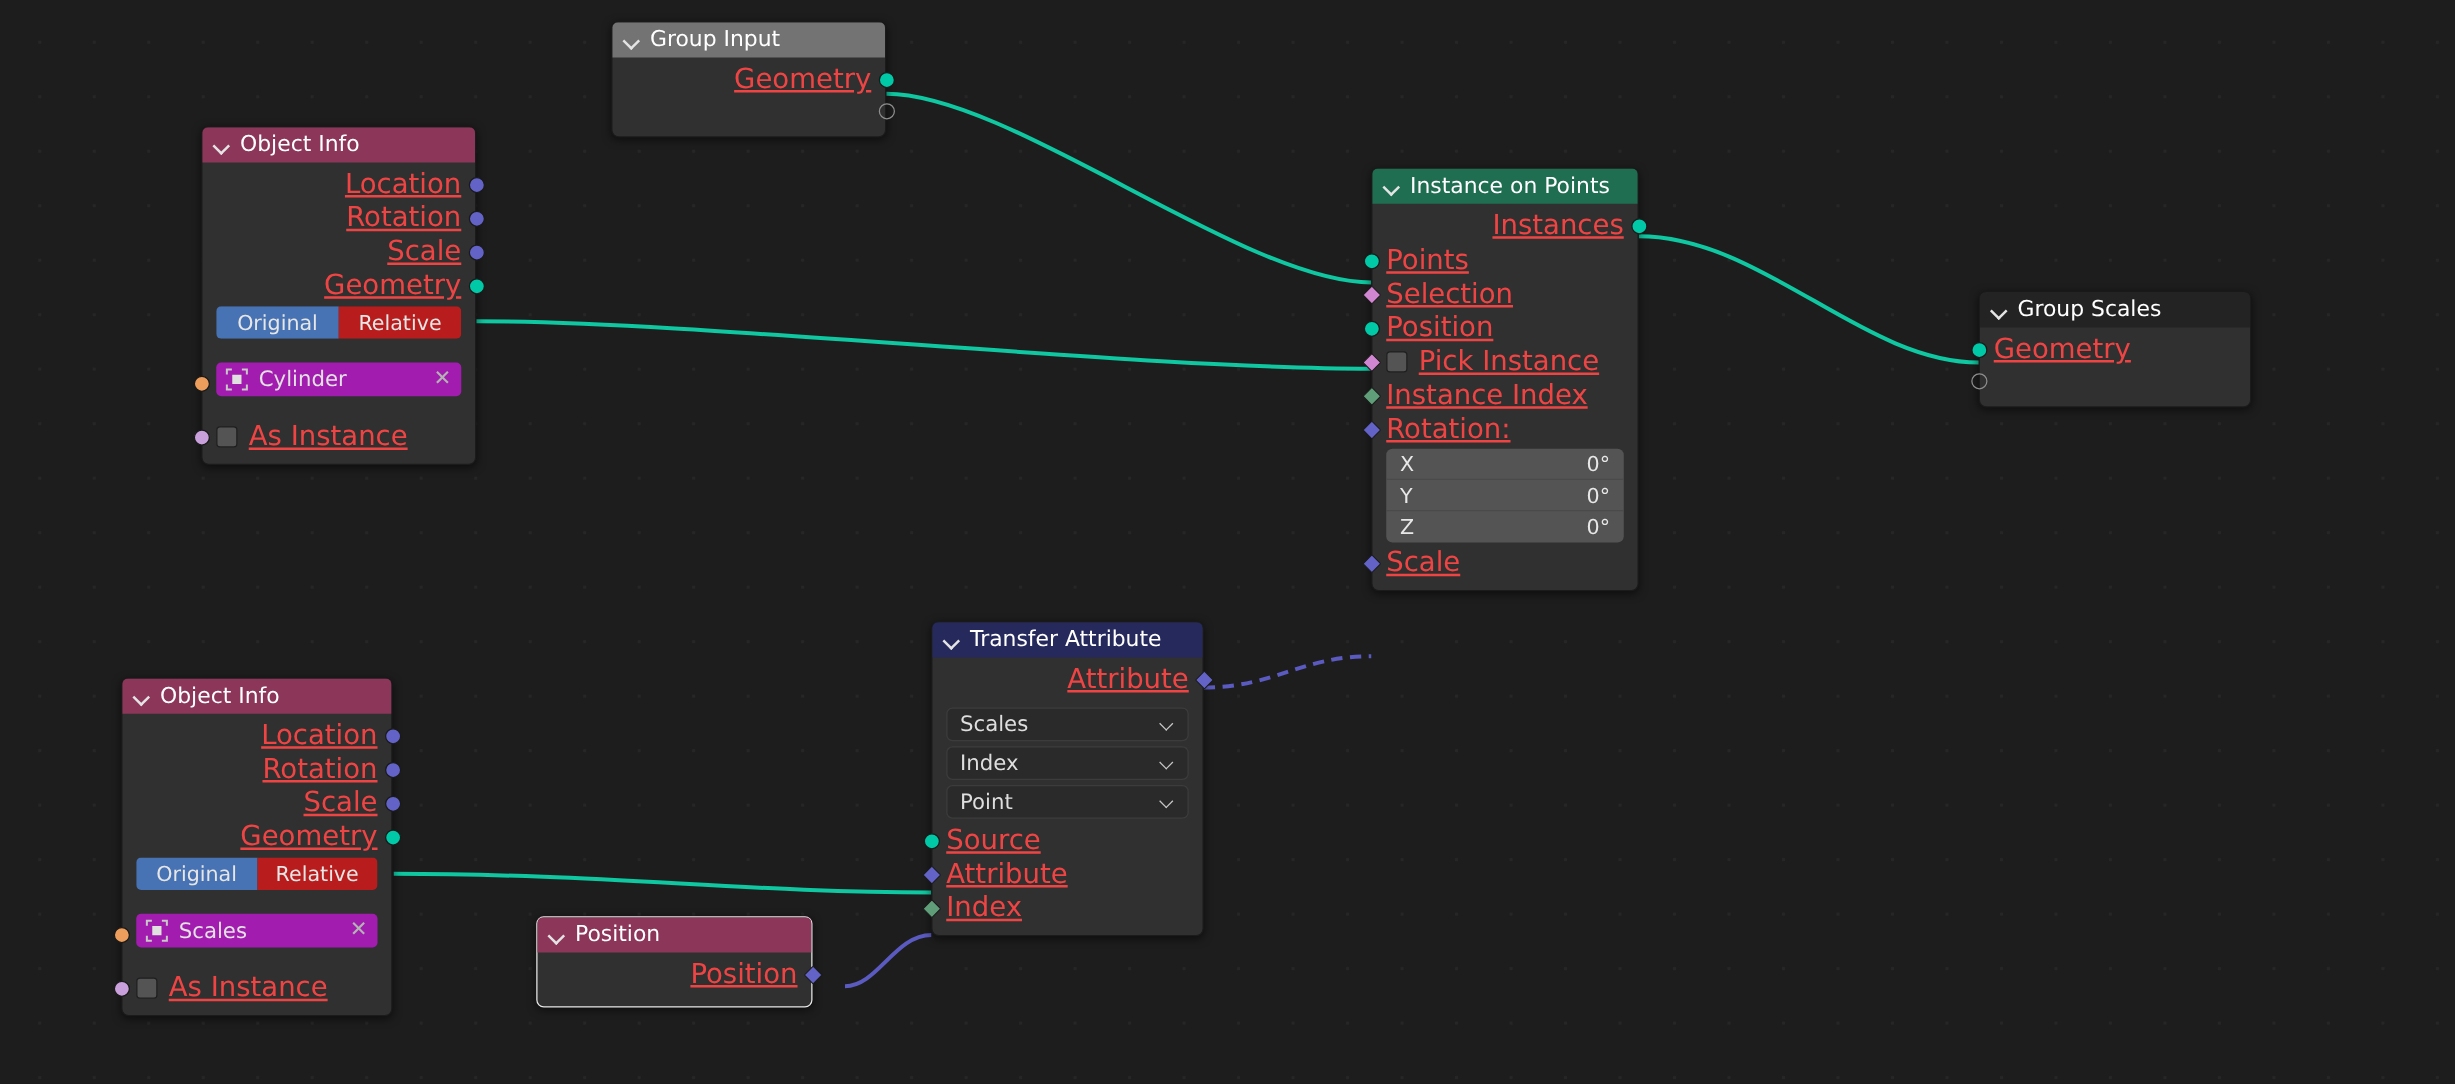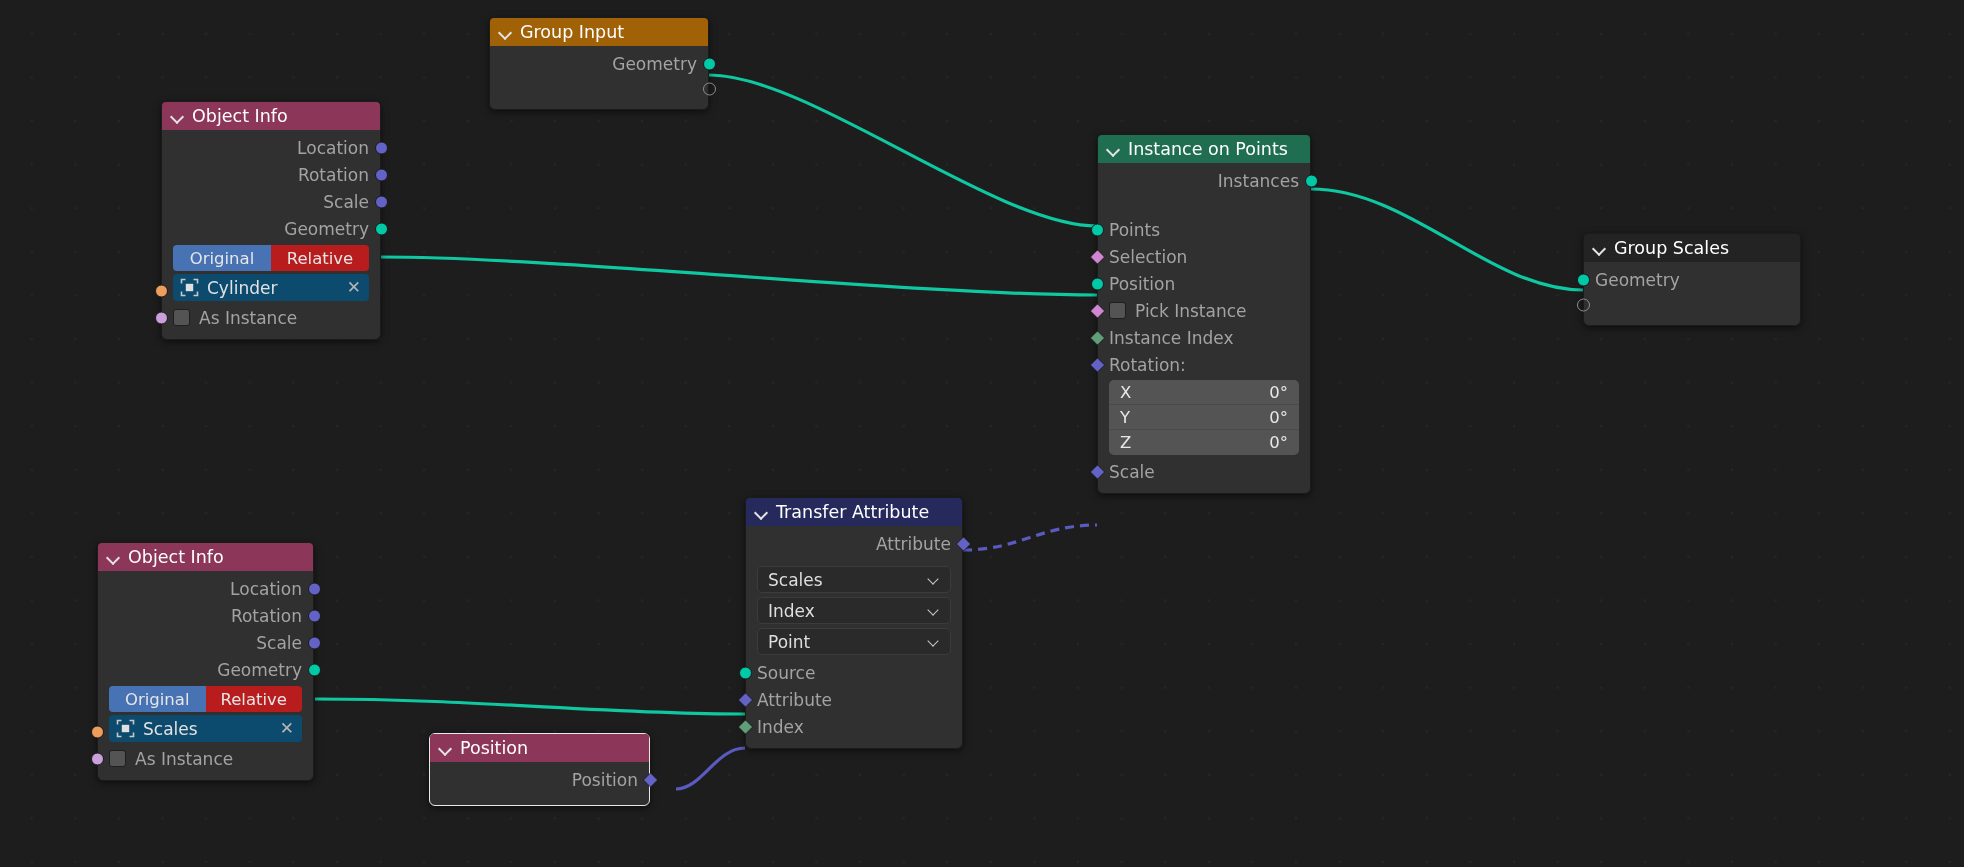--- a/index.html
+++ b/index.html
@@ -64,21 +64,21 @@
   .row {
     position: relative;
     height: 27px;
     display: flex;
     align-items: center;
     padding: 0 11px;
     white-space: nowrap;
   }
   .row.out { justify-content: flex-end; }
   .row.in  { justify-content: flex-start; }
-  .row-label { font-size: 17px; color: #a3a3a3; }
+  .row-label { font-size: 22px; color: #ef4444; text-decoration: underline; }
 
   
   .sock {
     position: absolute;
     width: 13px; height: 13px;
     top: 50%;
     transform: translateY(-50%);
   }
   .sock.left  { left: -7.5px; }
   .sock.right { right: -7.5px; }
@@ -94,23 +94,23 @@
   }
   .toggle-pair > div {
     flex: 1; display: flex; align-items: center; justify-content: center;
     font-size: 16.5px; color: #e6e6e6;
   }
   .tg-on { background: #4772b3; }
   .tg-off { background: #b91c1c; }
 
   .objfield {
     display: flex; align-items: center;
-    margin: 3px 11px;
+    margin: 19px 11px;
     height: 27px;
-    background: #0c4a6e;
+    background: #a21caf;
     border-radius: 4px;
     padding: 0 8px 0 7px;
     gap: 8px;
   }
   .objfield .name { flex: 1; font-size: 17px; color: #e2e2e2; }
   .xbtn { color: #b4b4b4; font-size: 17px; line-height: 1; }
 
   .obj-icon { width: 19px; height: 19px; position: relative; flex: 0 0 auto; }
 
   .checkrow {
@@ -177,21 +177,21 @@
     <path d="M 1311,189 C 1410,189 1490,290 1583,290" fill="none" stroke="#0fc7a0" stroke-width="3.2"></path>
 
     <path d="M 315,699 C 480,699 600,714 745,714" fill="none" stroke="#0fc7a0" stroke-width="3.2"></path>
 
     <path d="M 676,789 C 702,789 716,748 745,748" fill="none" stroke="#5a5ac0" stroke-width="3.2"></path>
 
     <path d="M 963,550 C 1020,550 1040,525 1097,525" fill="none" stroke="#5a5ac0" stroke-width="3.2" stroke-dasharray="9 6"></path>
   </svg>
 
   <div class="node" style="left:489px; top:17px; width:220px;">
-    <div class="node-header" style="background:#a16207;">
+    <div class="node-header" style="background:#737373;">
       <span class="chev"></span>
       <span>Group Input</span>
     </div>
     <div class="node-body">
       <div class="row out">
         <span class="row-label">Geometry</span>
         <span class="sock right">
           <span class="shape circle" style="background:#00c9a7;"></span>
         </span>
       </div>
@@ -271,21 +271,21 @@
       <span>Instance on Points</span>
     </div>
     <div class="node-body">
       <div class="row out">
         <span class="row-label">Instances</span>
         <span class="sock right">
           <span class="shape circle" style="background:#00c9a7;"></span>
         </span>
       </div>
 
-      <div class="row in" style="margin-top:22px;text-align:right;">
+      <div class="row in" style="margin-top:1px;text-align:right;">
         <span class="sock left">
           <span class="shape circle" style="background:#00c9a7;"></span>
         </span>
         <span class="row-label">Points</span>
       </div>
       <div class="row in">
         <span class="sock left">
           <span class="shape diamond" style="background:#d186d1;"></span>
         </span>
         <span class="row-label">Selection</span>

